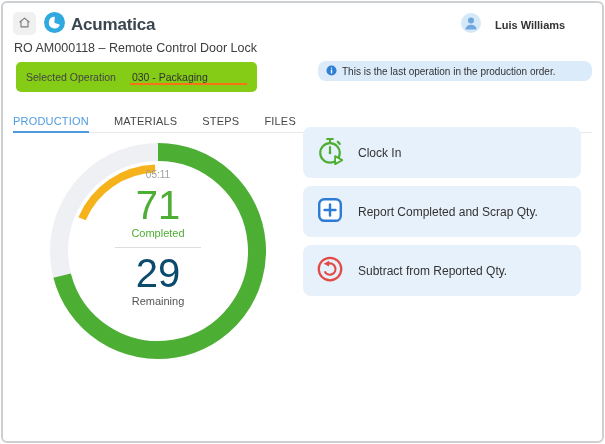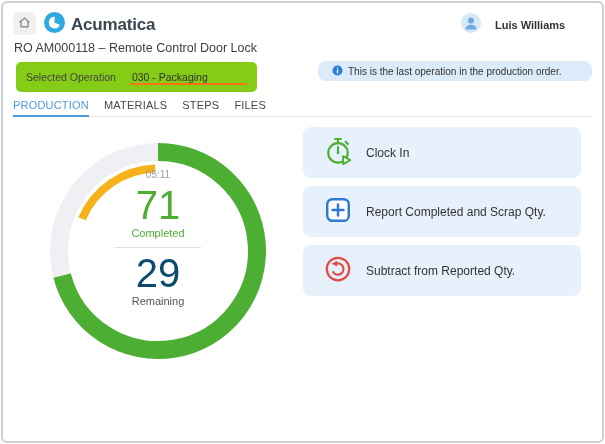--- a/index.html
+++ b/index.html
@@ -22,44 +22,44 @@
 
   .page-title{position:absolute;left:14px;top:41px;font-size:12.5px;color:#3d3d3d;}
 
   
   .op-box{position:absolute;left:16px;top:62px;width:241px;height:30px;background:#84cc16;
     border-radius:5px;display:flex;align-items:center;padding:0 10px;box-sizing:border-box;}
   .op-label{font-size:10.5px;color:#454545;white-space:nowrap;}
   .op-value{flex:1;margin-left:14px;font-size:10.5px;color:#333;border-bottom:2px solid #f97316;
     padding:2px 2px 0 2px;}
   .info-banner{position:absolute;left:318px;top:61px;width:274px;height:20px;background:#dcebfa;
-    border-radius:8px;display:flex;align-items:center;gap:5px;padding:0 14px;box-sizing:border-box;}
+    border-radius:8px;display:flex;align-items:center;gap:5px;padding:0 8px;box-sizing:border-box;}
   .info-text{font-size:10px;color:#333;white-space:nowrap;}
 
   
-  .tabs{position:absolute;left:13px;top:99px;width:579px;height:17px;display:flex;gap:15px;
+  .tabs{position:absolute;left:13px;top:115px;width:579px;height:17px;display:flex;gap:25px;
     border-bottom:1px solid #e9e9e9;}
   .tab{font-size:11px;letter-spacing:0.2px;color:#474747;cursor:pointer;position:relative;
     padding-bottom:4px;}
   .tab.active{color:#4e9cdf;}
   .tab.active::after{content:"";position:absolute;left:0;right:0;bottom:-1px;height:2px;background:#4e9cdf;}
 
   
   .donut-wrap{position:absolute;left:48px;top:141px;width:220px;height:220px;}
   .donut-center{position:absolute;left:0;top:0;width:220px;text-align:center;}
   .timer{position:absolute;top:28px;width:100%;font-size:10px;color:#9e9e9e;}
   .num-completed{position:absolute;top:44px;width:100%;font-size:40px;color:#4cae32;line-height:1;}
   .lbl-completed{position:absolute;top:86px;width:100%;font-size:11px;color:#4cae32;}
   .center-divider{position:absolute;top:106px;left:67px;width:86px;height:1px;background:#ddd;}
   .num-remaining{position:absolute;top:112px;width:100%;font-size:40px;color:#0c4a6e;line-height:1;}
   .lbl-remaining{position:absolute;top:154px;width:100%;font-size:11px;color:#555;}
 
   
   .card{position:absolute;left:303px;width:278px;height:51px;background:#e7f1fb;border-radius:8px;
-    display:flex;align-items:center;gap:13px;padding-left:20px;box-sizing:border-box;cursor:pointer;}
+    display:flex;align-items:center;gap:13px;padding-left:12px;box-sizing:border-box;cursor:pointer;}
   .card-label{font-size:12px;color:#333;}
 </style>
 </head>
 <body>
 
 <div class="window-frame"></div>
 
 <div class="home-btn">
   <span>
     <svg width="13" height="13" viewBox="0 0 24 24">

